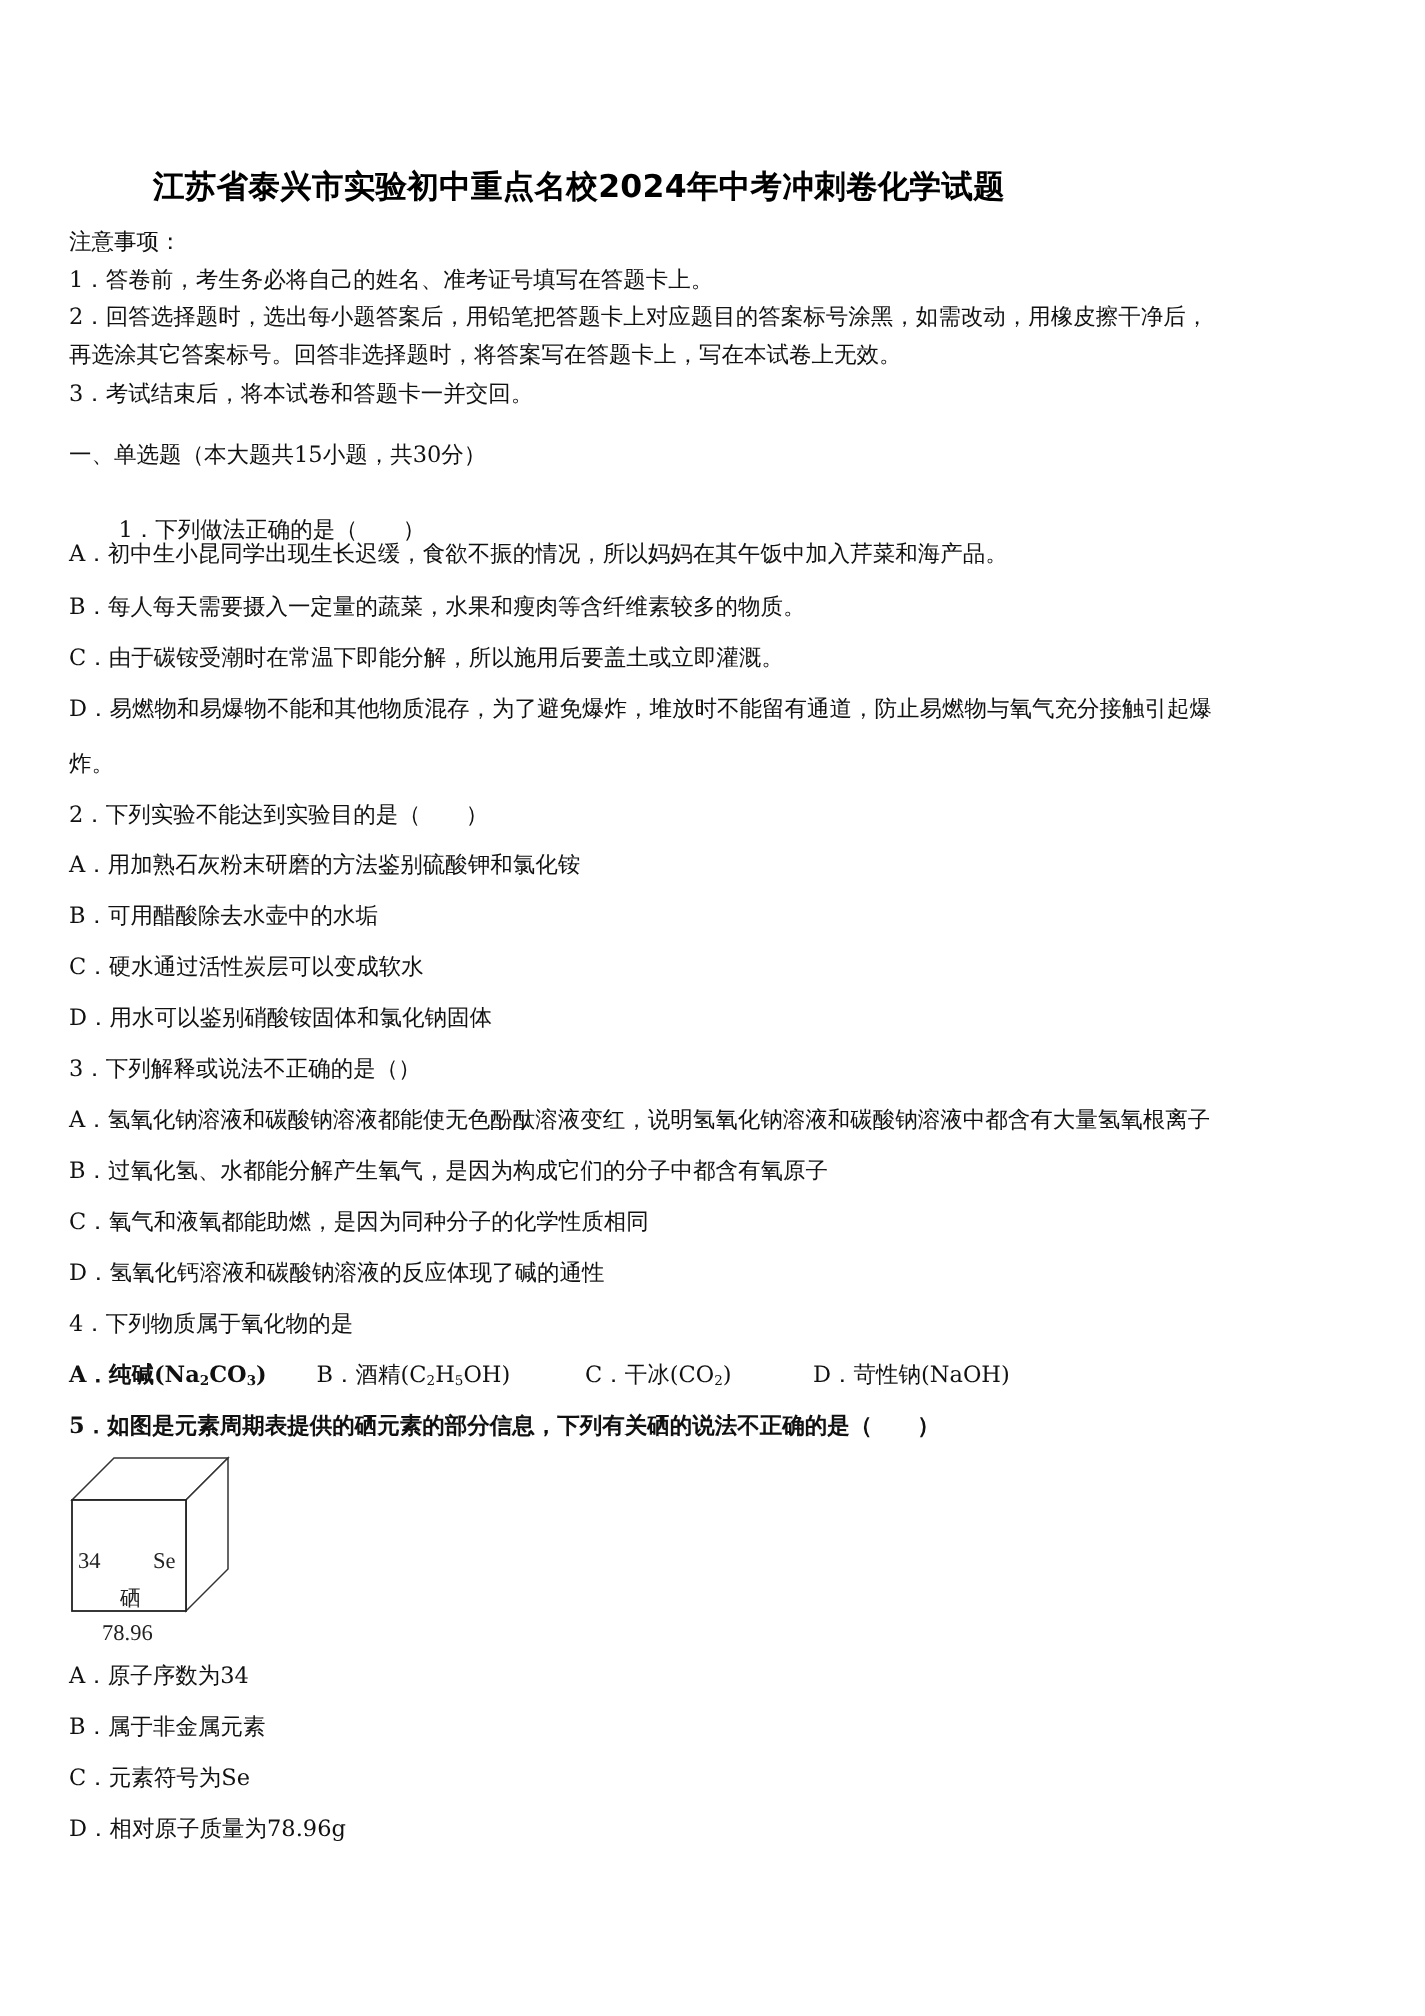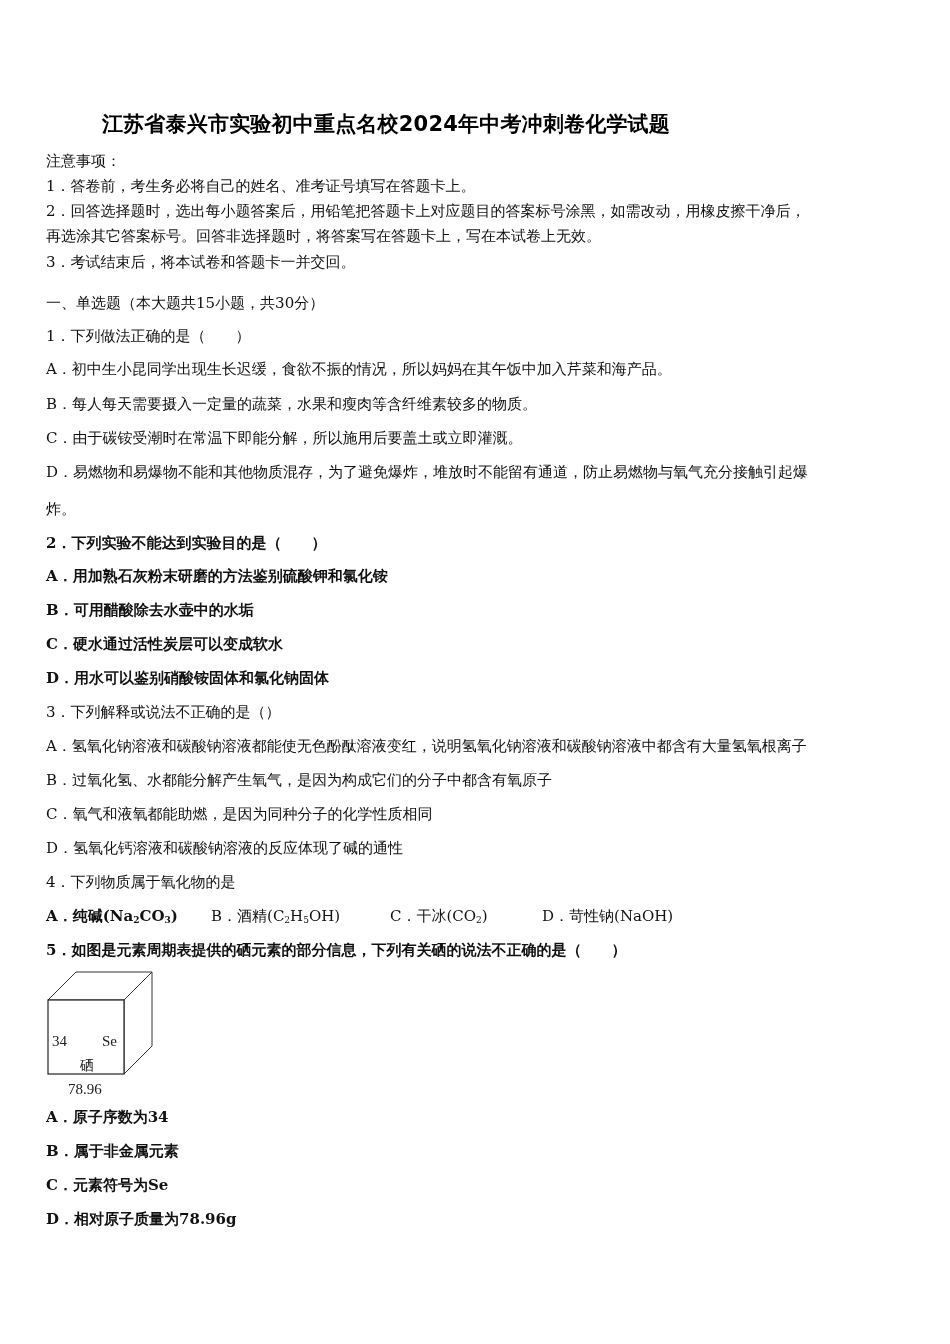--- a/index.html
+++ b/index.html
@@ -2,41 +2,41 @@
 <html><head>
   <meta charset="utf-8">
   <style>
     html, body { margin: 0; padding: 0; background: #ffffff; }
     body { width: 950px; height: 1344px; position: relative; overflow: hidden;
            font-family: "DejaVu Serif", "Liberation Serif", serif; color: #111; }
     .title { position: absolute; left: 0; width: 772px; top: 110px; text-align: center;
              font-family: "DejaVu Sans", "Liberation Sans", sans-serif; font-weight: bold;
              font-size: 21px; color: #000; letter-spacing: 0.2px; }
     .line { position: absolute; left: 46px; font-size: 15px; white-space: nowrap; color: #111; }
-    .line.bold { font-weight: bold; }
+    .line.bold { font-weight: normal; }
     .opt-row { position: absolute; left: 46px; font-size: 15px; white-space: nowrap; }
     .opt-row span { position: absolute; top: 0; white-space: nowrap; }
     sub { font-size: 9px; vertical-align: -2px; }
     .cube { position: absolute; left: 46px; top: 970px; width: 110px; height: 106px; }
     .cube-text { position: absolute; font-family: "Liberation Serif", "DejaVu Serif", serif; font-size: 15px; color: #222; margin-top: 31px; }
   </style>
 </head>
 <body>
 
 <div class="title">江苏省泰兴市实验初中重点名校2024年中考冲刺卷化学试题</div>
 
 <div class="line" style="top:152px;">注意事项：</div>
 <div class="line" style="top:177px;">1．答卷前，考生务必将自己的姓名、准考证号填写在答题卡上。</div>
 <div class="line" style="top:202px;">2．回答选择题时，选出每小题答案后，用铅笔把答题卡上对应题目的答案标号涂黑，如需改动，用橡皮擦干净后，</div>
 <div class="line" style="top:227px;">再选涂其它答案标号。回答非选择题时，将答案写在答题卡上，写在本试卷上无效。</div>
 <div class="line" style="top:253px;">3．考试结束后，将本试卷和答题卡一并交回。</div>
 
 <div class="line" style="top:294px;">一、单选题（本大题共15小题，共30分）</div>
 
-<div class="line" style="top:327px;">1．下列做法正确的是（　　）</div>
+<div class="line" style="top:344px;margin-left:33px;">1．下列做法正确的是（　　）</div>
 <div class="line" style="top:360px;">A．初中生小昆同学出现生长迟缓，食欲不振的情况，所以妈妈在其午饭中加入芹菜和海产品。</div>
 <div class="line" style="top:395px;">B．每人每天需要摄入一定量的蔬菜，水果和瘦肉等含纤维素较多的物质。</div>
 <div class="line" style="top:429px;">C．由于碳铵受潮时在常温下即能分解，所以施用后要盖土或立即灌溉。</div>
 <div class="line" style="top:463px;">D．易燃物和易爆物不能和其他物质混存，为了避免爆炸，堆放时不能留有通道，防止易燃物与氧气充分接触引起爆</div>
 <div class="line" style="top:500px;">炸。</div>
 
 <div class="line bold" style="top:534px;">2．下列实验不能达到实验目的是（　　）</div>
 <div class="line bold" style="top:567px;">A．用加熟石灰粉末研磨的方法鉴别硫酸钾和氯化铵</div>
 <div class="line bold" style="top:601px;">B．可用醋酸除去水壶中的水垢</div>
 <div class="line bold" style="top:635px;">C．硬水通过活性炭层可以变成软水</div>

